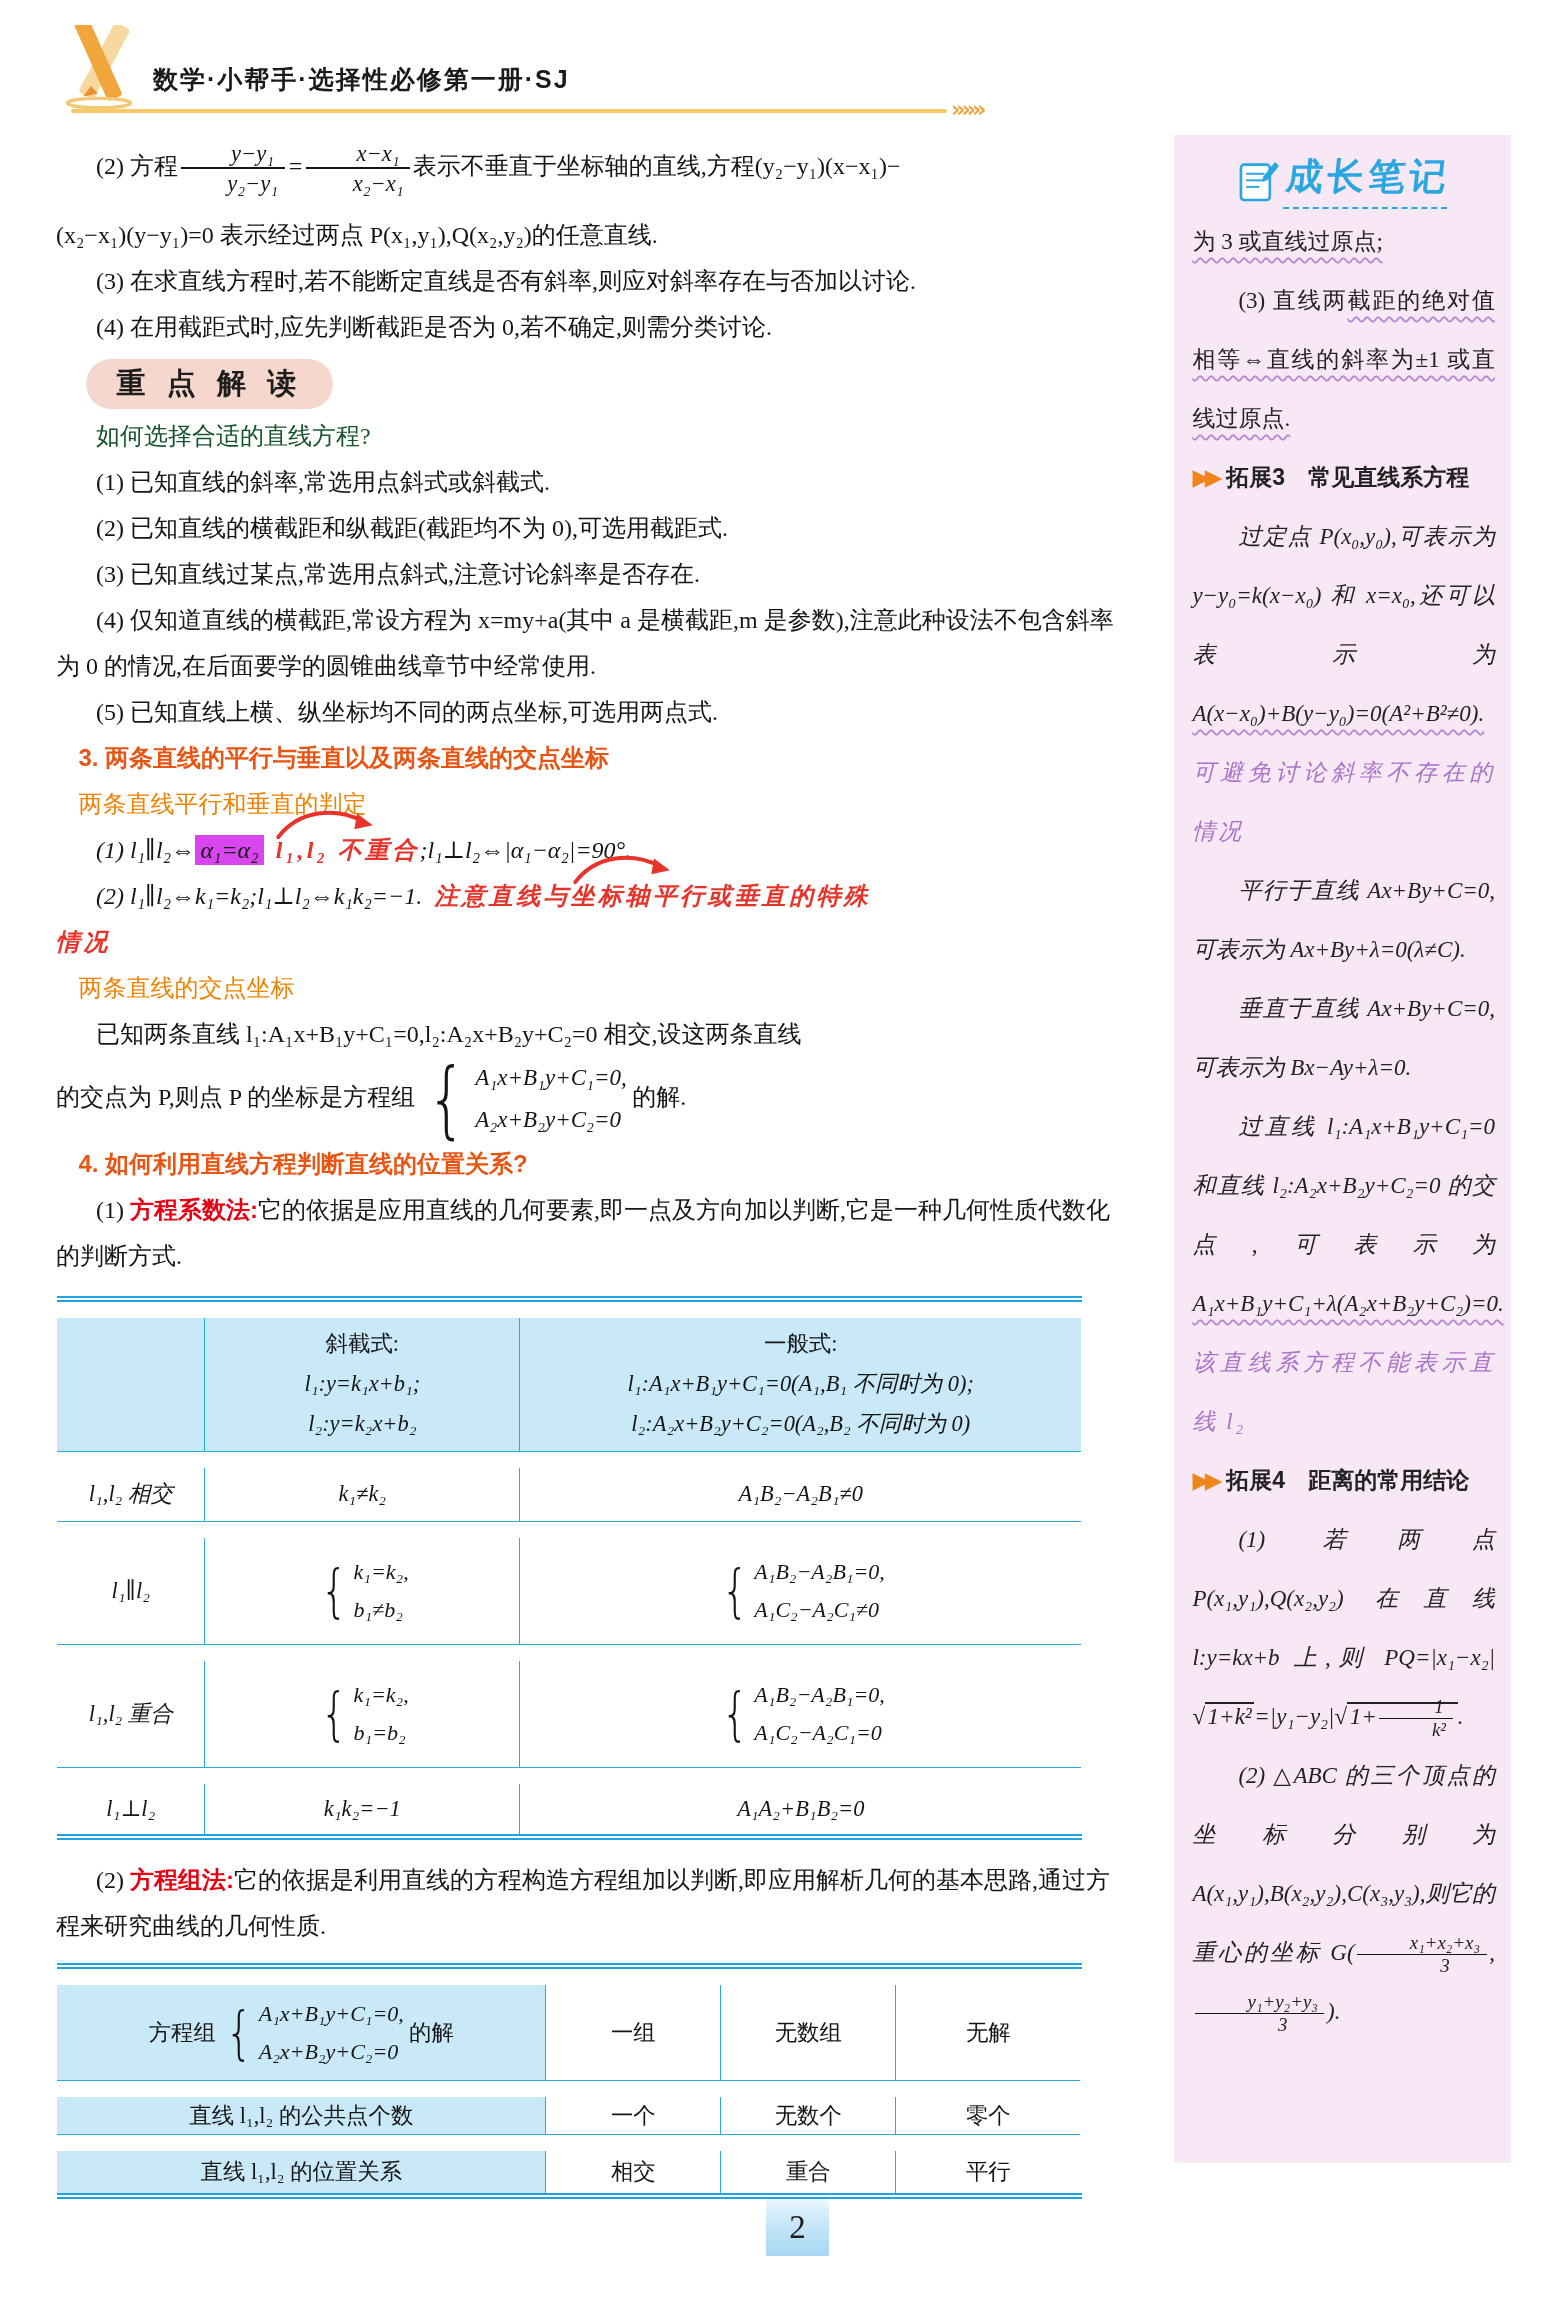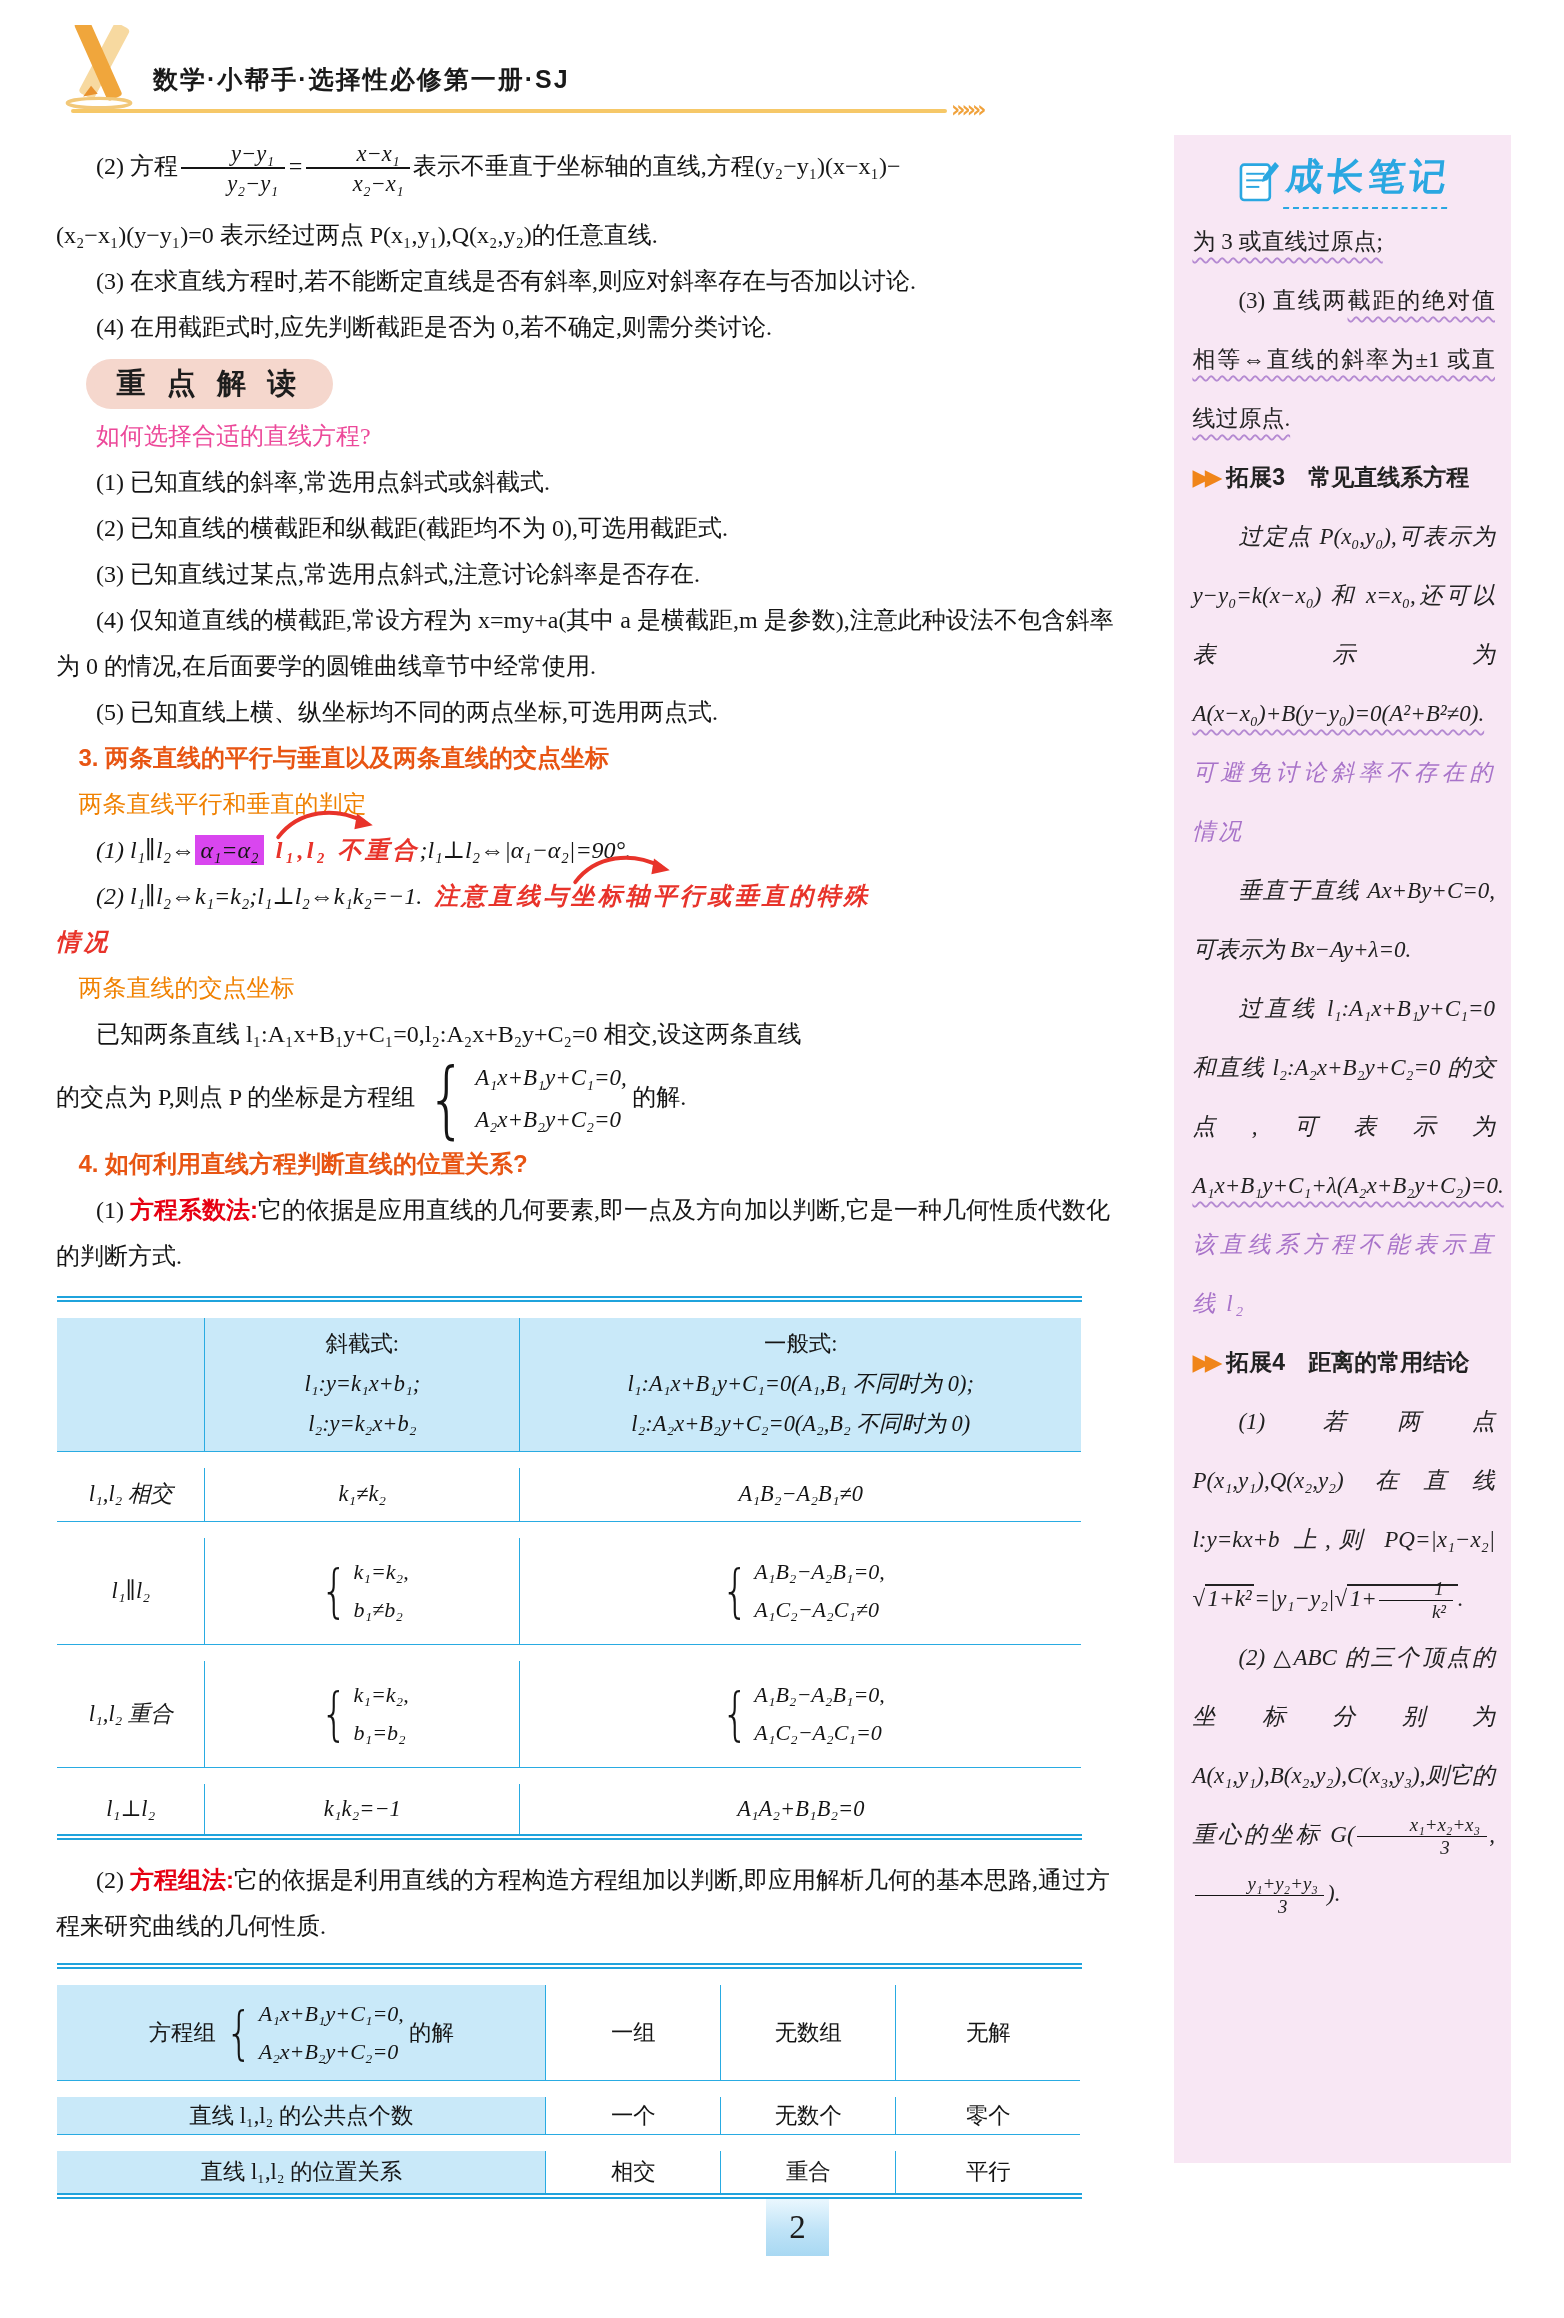--- a/index.html
+++ b/index.html
@@ -21,21 +21,21 @@
   .m{font-style:italic;font-family:"Liberation Serif","DejaVu Serif",serif;}
   .frac{display:inline-block;vertical-align:middle;text-align:center;line-height:1.12;font-size:0.94em;margin:0 2.6px;}
   .frac .num{display:block;border-bottom:2px solid #151515;padding:0 6.6px 1.3px;}
   .frac .den{display:block;padding:1.3px 6.6px 0;}
   .tall{line-height:92px;}
 
   .badge{display:inline-block;margin:9.2px 0 4px 38px;background:#f5d7cd;border-radius:28px;
          padding:6.6px 22.4px 8px;font-family:"Liberation Sans","DejaVu Sans",sans-serif;
          font-weight:bold;font-size:29px;letter-spacing:6.6px;color:#1d1d1d;line-height:1.2;
          box-shadow:8px 0 0 #f5d7cd,-8px 0 0 #f5d7cd;}
-  .q-orange{color:#ec4899;text-indent:40px;}
+  .q-orange{color:#14532d;text-indent:40px;}
   .head-red{color:#e85513;font-family:"Liberation Sans","DejaVu Sans",sans-serif;font-weight:bold;text-indent:22.4px;}
   .sub-orange{color:#f08101;text-indent:22.4px;}
   .red-label{color:#e60012;font-family:"Liberation Sans","DejaVu Sans",sans-serif;font-weight:bold;}
 
   .hl-yellow{background:#d946ef;padding:2px 5.3px;}
   .red-script{color:#e8332a;font-style:italic;font-weight:600;letter-spacing:3.3px;}
   .formula-line{position:relative;margin-top:28px;}
   .arrow-svg{position:absolute;width:105px;height:40px;}
 
   .brace-group{display:inline-flex;align-items:center;vertical-align:middle;margin:0 5.3px;}
@@ -265,20 +265,21 @@
       <span class="sb-title">成长笔记</span>
     </div>
 
     <p><span class="wavy">为 3 或直线过原点;</span></p>
     <p class="ind2"><span>(3) 直线两</span><span class="wavy">截距的绝对值相等⇔直线的斜率为±1 或直线过原点.</span></p>
 
     <p class="ext-head"><span class="ext-mark">▶▶</span><span>拓展3　常见直线系方程</span></p>
 
     <p class="ind2 m"><span>过定点 P(x₀,y₀),可表示为 y−y₀=k(x−x₀) 和 x=x₀,还可以表示为 </span><span class="wavy">A(x−x₀)+B(y−y₀)=0(A²+B²≠0).</span><span class="purple-script">可避免讨论斜率不存在的情况</span></p>
 
+    <p class="ind2 m">平行于直线 Ax+By+C=0,可表示为 Ax+By+λ=0(λ≠C).</p>
     <p class="ind2 m">垂直于直线 Ax+By+C=0,可表示为 Bx−Ay+λ=0.</p>
 
     <p class="ind2 m"><span>过直线 l₁:A₁x+B₁y+C₁=0 和直线 l₂:A₂x+B₂y+C₂=0 的交点,可表示为 </span><span class="wavy">A₁x+B₁y+C₁+λ(A₂x+B₂y+C₂)=0.</span><span class="purple-script">该直线系方程不能表示直线 l₂</span></p>
 
     <p class="ext-head"><span class="ext-mark">▶▶</span><span>拓展4　距离的常用结论</span></p>
 
     <p class="ind2 m"><span>(1) 若两点 P(x₁,y₁),Q(x₂,y₂) 在直线 l:y=kx+b 上,则 PQ=|x₁−x₂|</span><span class="sqrt"><span class="rad">√</span><span class="inner">1+k²</span></span><span>=</span><span>|y₁−y₂|</span><span class="sqrt"><span class="rad">√</span><span class="inner"><span>1+</span><span class="frac sm"><span class="num">1</span><span class="den">k²</span></span></span></span><span>.</span></p>
 
     <p class="ind2 m"><span>(2) △ABC 的三个顶点的坐标分别为 A(x₁,y₁),B(x₂,y₂),C(x₃,y₃),则它的重心的坐标 G</span><span>(</span><span class="frac sm"><span class="num">x₁+x₂+x₃</span><span class="den">3</span></span><span>,</span><span class="frac sm"><span class="num">y₁+y₂+y₃</span><span class="den">3</span></span><span>).</span></p>
   </aside>

